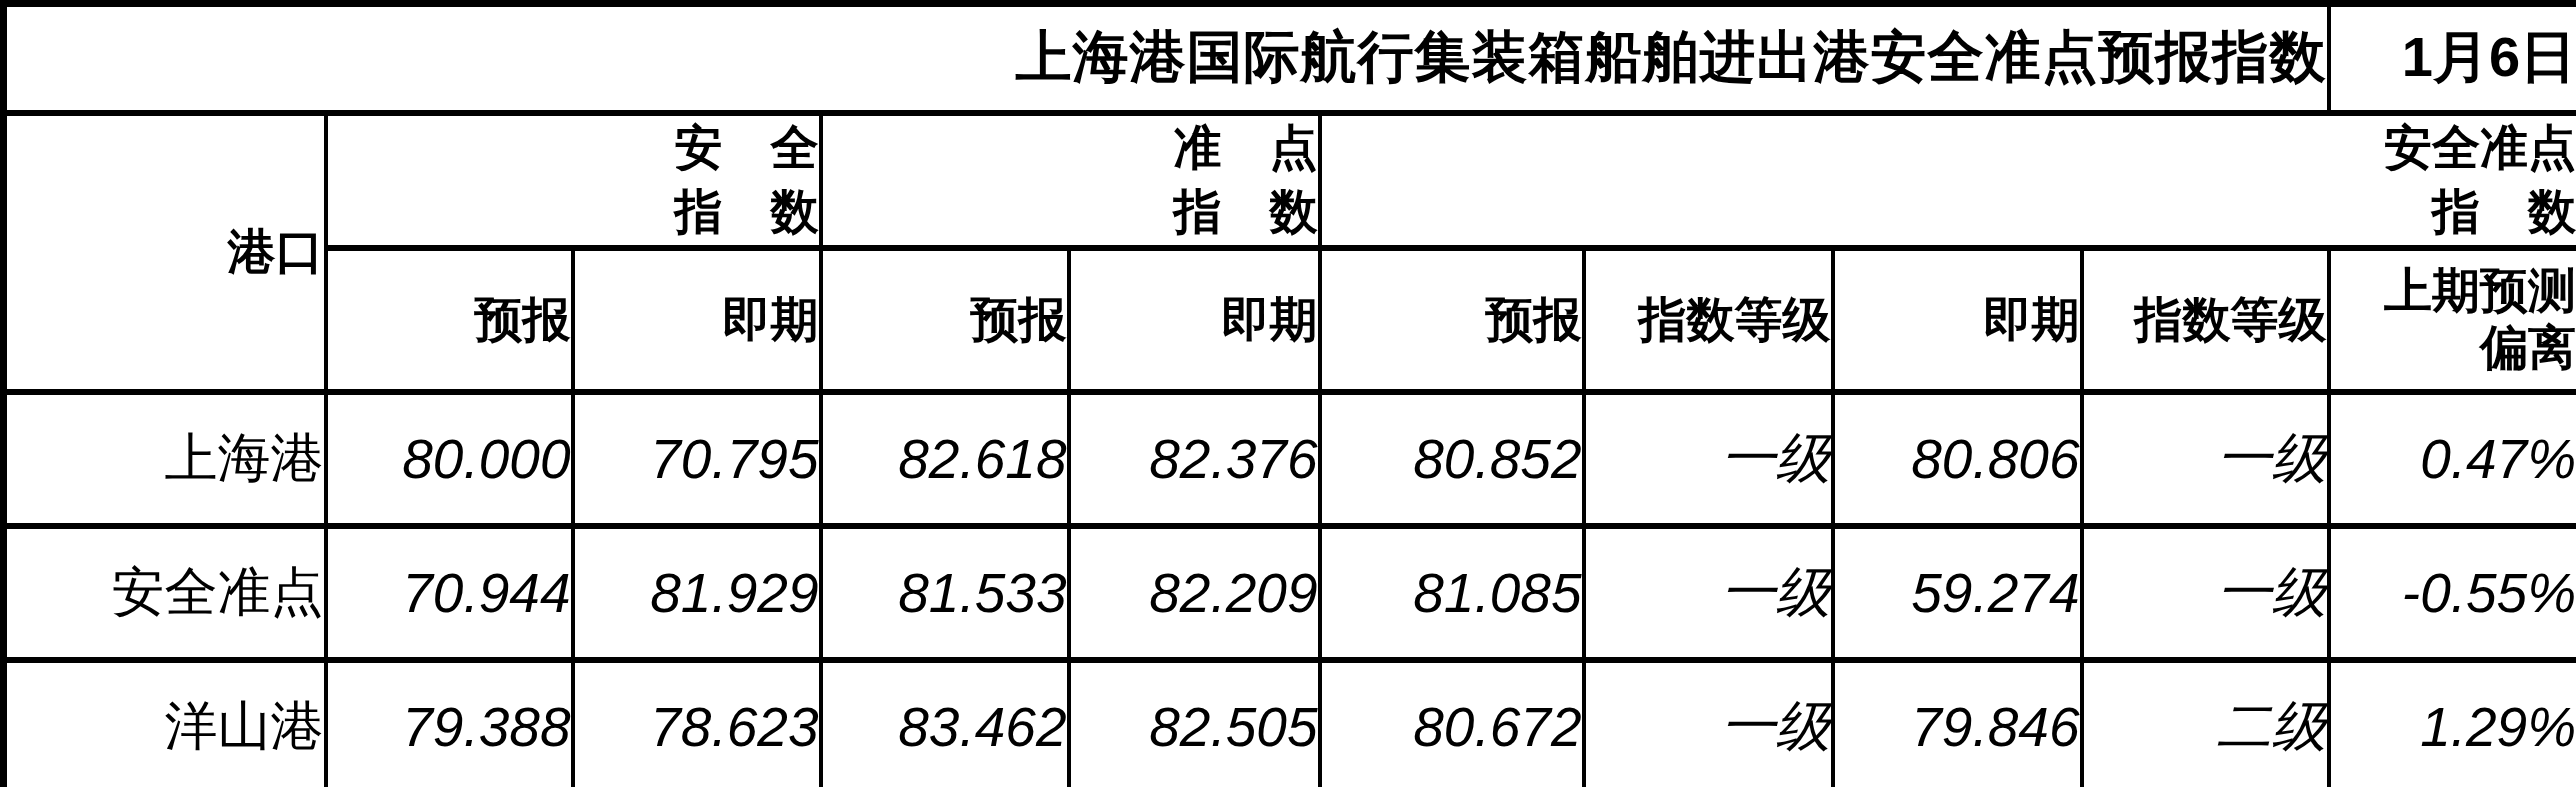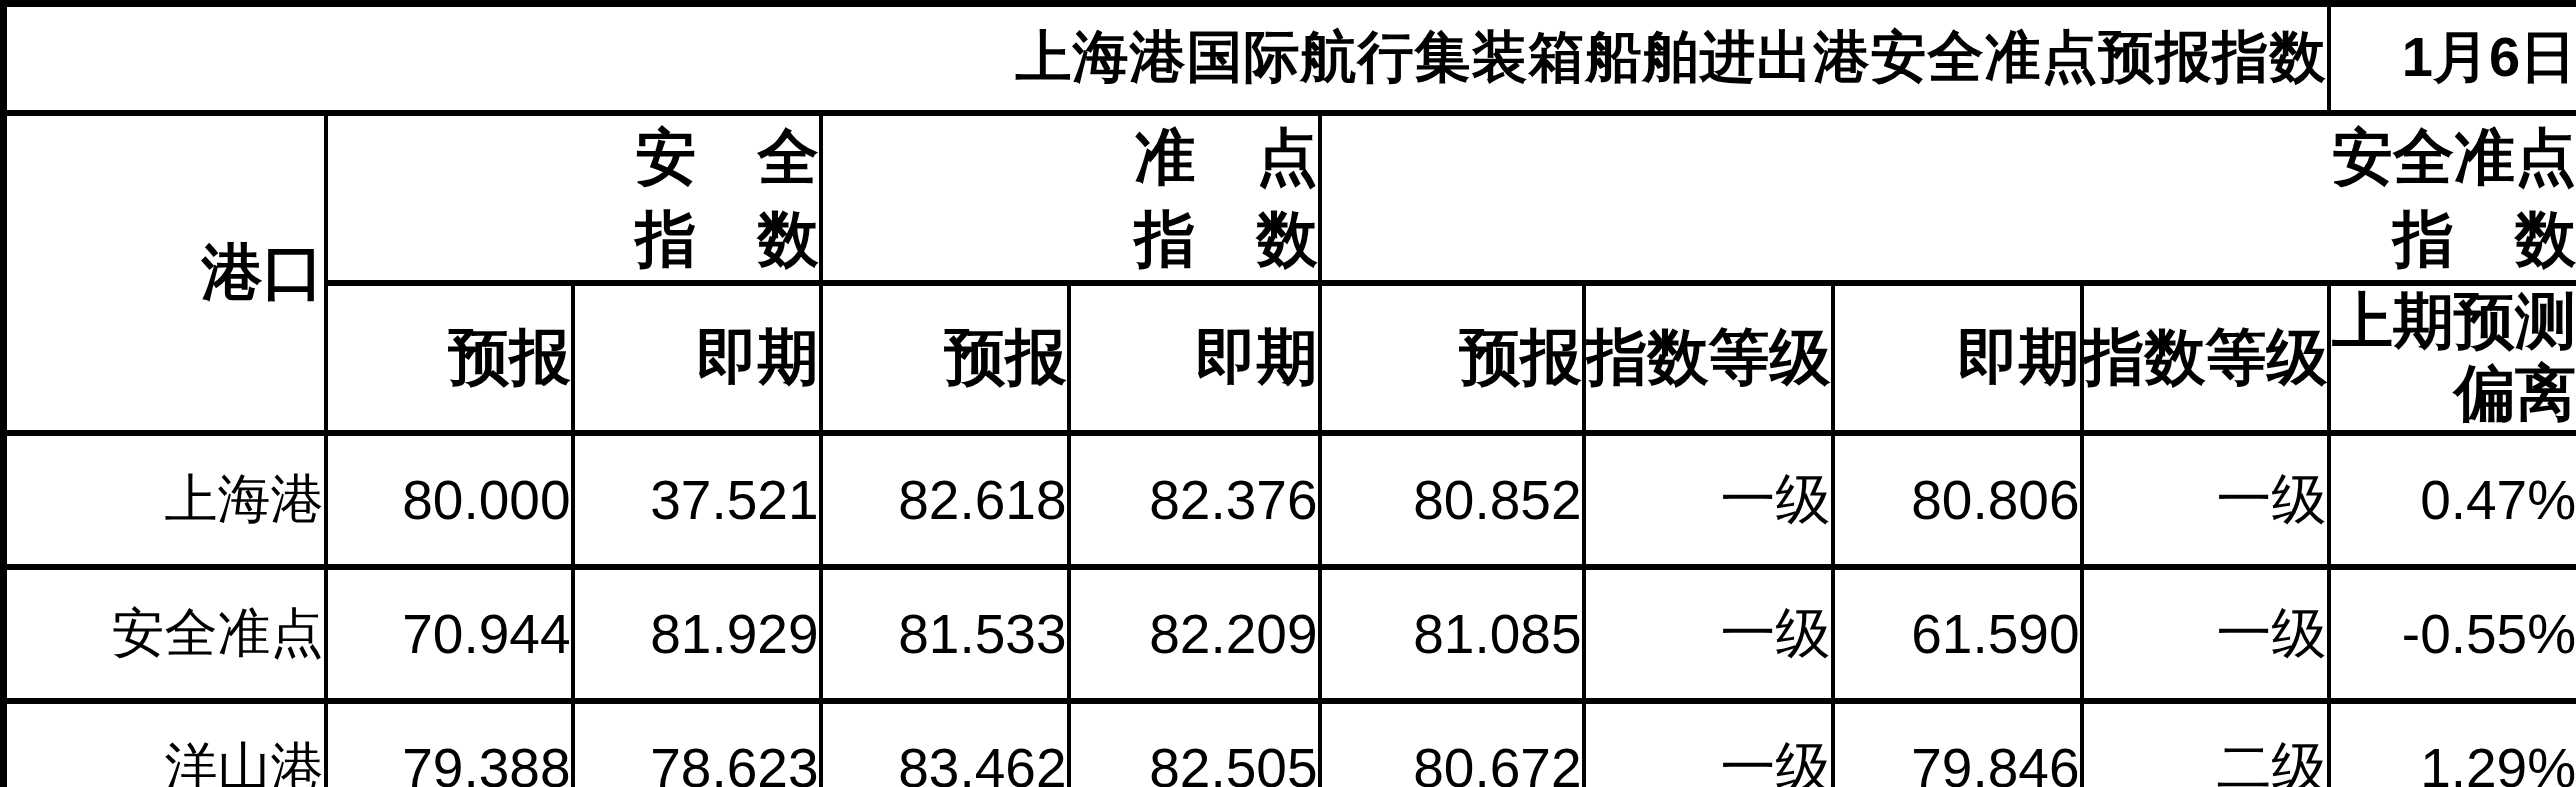--- a/index.html
+++ b/index.html
@@ -40,36 +40,37 @@
   td.title {
     font-size: 56px;
     font-weight: 700;
     letter-spacing: 1px;
   }
   td.date {
     font-size: 56px;
     font-weight: 700;
   }
   td.hb {
-    font-size: 61px;
+    font-size: 48px;
     font-weight: 700;
   }
   td.hb .hline {
     line-height: 1.35;
   }
   td.hb .devline {
     line-height: 1.18;
   }
   td.port {
     font-size: 53px;
     font-weight: 400;
   }
   td.val {
     font-size: 55px;
     font-weight: 400;
+    font-style: italic;
   }
 </style>
 </head>
 <body>
 
 <table class="index-table">
   <colgroup>
     <col style="width:322px">
       <col style="width:247px">
       <col style="width:248px">
@@ -115,39 +116,39 @@
     <td class="hb">指数等级</td>
     <td class="hb">
       <div class="devline">上期预测</div>
       <div class="devline">偏离</div>
     </td>
   </tr>
 
   <tr class="r-data">
     <td class="port">上海港</td>
     <td class="val">80.000</td>
-    <td class="val">37.521</td>
+    <td class="val">70.795</td>
     <td class="val">82.618</td>
     <td class="val">82.376</td>
     <td class="val">80.852</td>
     <td class="val">一级</td>
     <td class="val">80.806</td>
     <td class="val">一级</td>
     <td class="val">0.47%</td>
   </tr>
 
   <tr class="r-data">
     <td class="port">安全准点</td>
     <td class="val">70.944</td>
     <td class="val">81.929</td>
     <td class="val">81.533</td>
     <td class="val">82.209</td>
     <td class="val">81.085</td>
     <td class="val">一级</td>
-    <td class="val">61.590</td>
+    <td class="val">59.274</td>
     <td class="val">一级</td>
     <td class="val">-0.55%</td>
   </tr>
 
   <tr class="r-data">
     <td class="port">洋山港</td>
     <td class="val">79.388</td>
     <td class="val">78.623</td>
     <td class="val">83.462</td>
     <td class="val">82.505</td>

